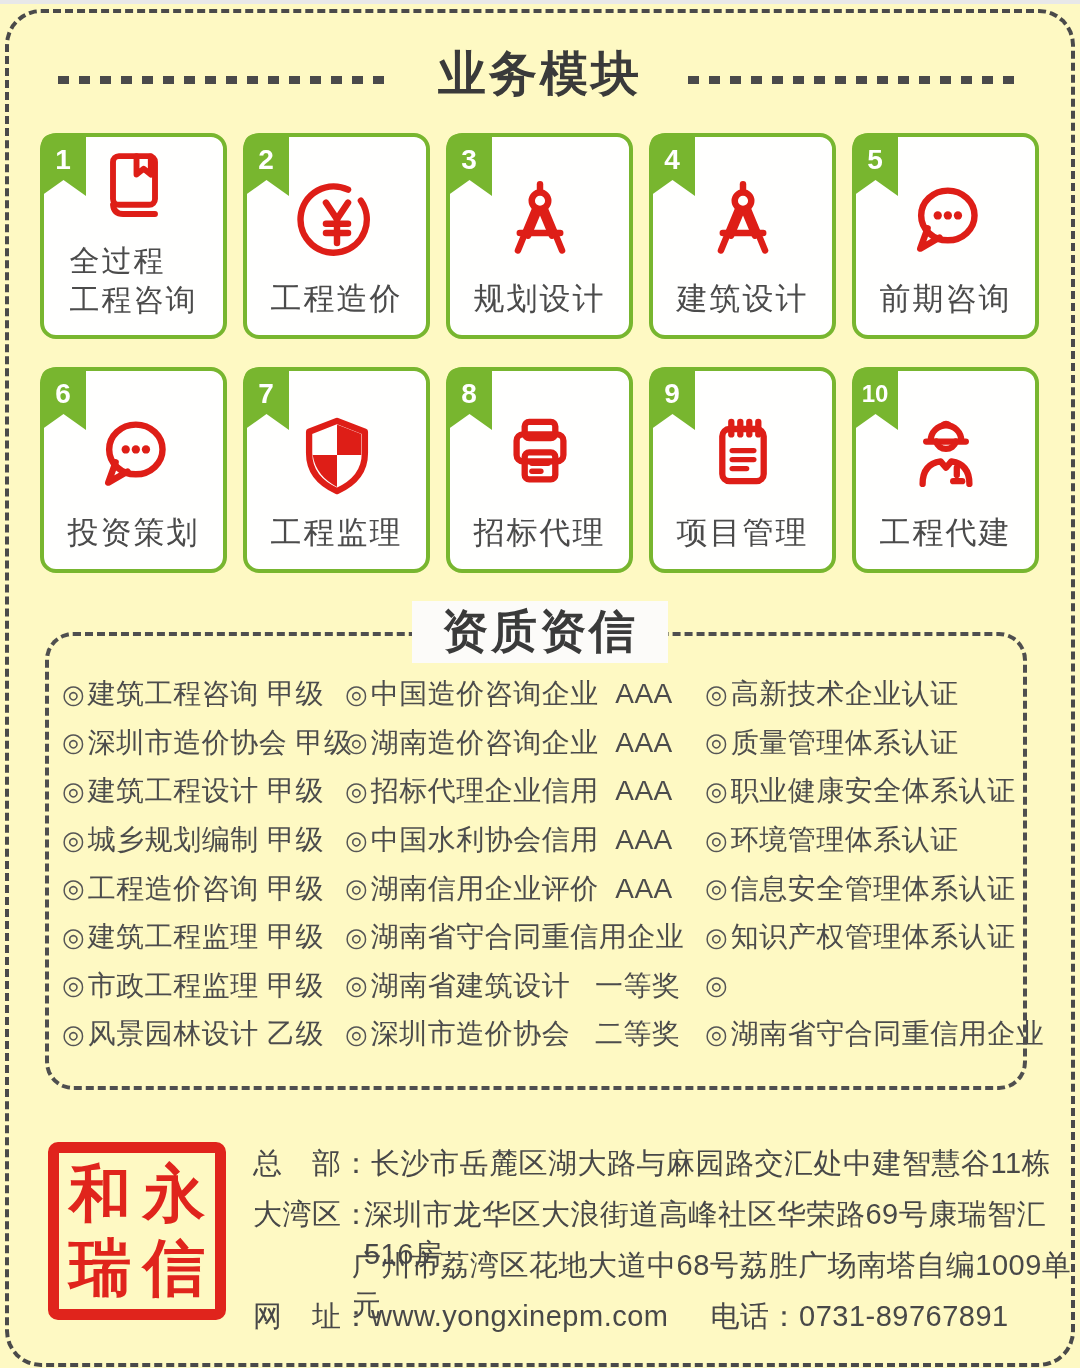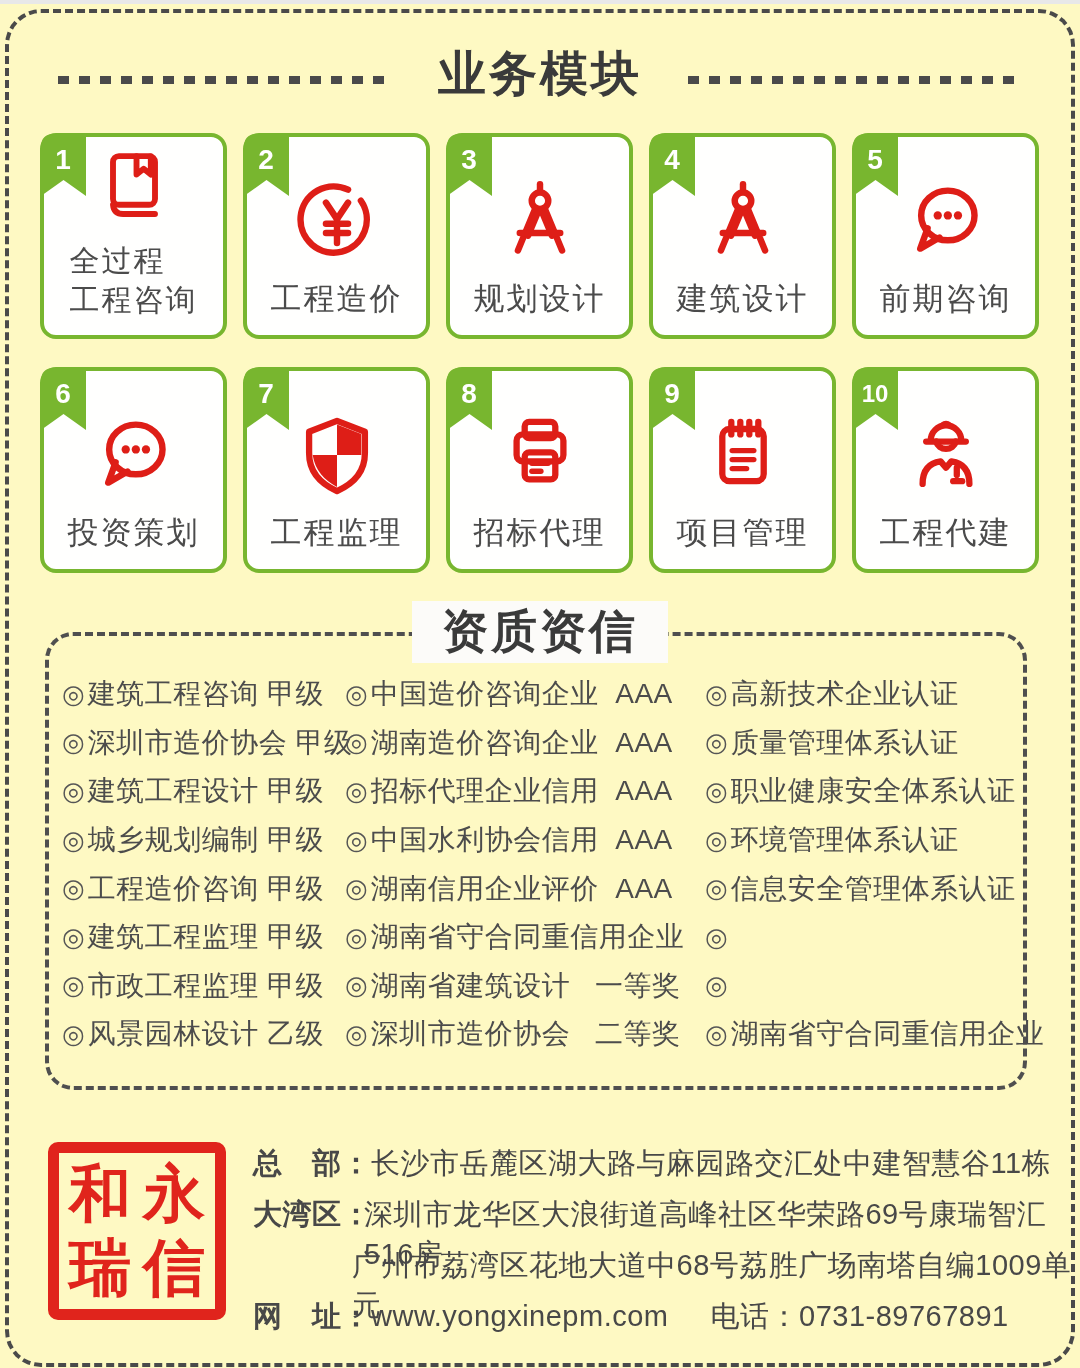--- a/index.html
+++ b/index.html
@@ -39,21 +39,21 @@
   .qb { margin-right:3px; font-size:26px; color:#565656; }
   .qt { white-space:pre; letter-spacing:0.5px; }
 
   
   .seal { position:absolute; left:48px; top:1138px; width:178px; height:178px;
     border:11px solid #e0241c; border-radius:10px; display:grid;
     grid-template-columns:1fr 1fr; grid-template-rows:1fr 1fr; place-items:center; padding:4px; }
   .seal span { font-size:62px; font-weight:900; color:#e0241c; line-height:1; }
   .c-row { position:absolute; left:253px; display:flex; align-items:baseline;
     font-size:29px; color:#484848; font-weight:500; letter-spacing:0.5px; }
-  .c-label { display:inline-block; min-width:99px; white-space:pre;font-weight:bold; }
+  .c-label { display:inline-block; min-width:99px; white-space:pre; }
   .c-label.empty { min-width:99px; }
   .c-tel-label { margin-left:42px; }
 </style>
 </head>
 <body>
 
 <div class="page">
   <div class="outer-border"></div>
 
   <div class="sec-title" style="top:38px;">业务模块</div>
@@ -333,20 +333,21 @@
     <div class="qitem">
         <span class="qb">◎</span>
         <span class="qt">环境管理体系认证</span>
       </div>
     <div class="qitem">
         <span class="qb">◎</span>
         <span class="qt">信息安全管理体系认证</span>
       </div>
     <div class="qitem">
         <span class="qb">◎</span>
+        <span class="qt">知识产权管理体系认证</span>
       </div>
     <div class="qitem">
         <span class="qb">◎</span>
       </div>
     <div class="qitem">
         <span class="qb">◎</span>
         <span class="qt">湖南省守合同重信用企业</span>
       </div>
   </div>
 

